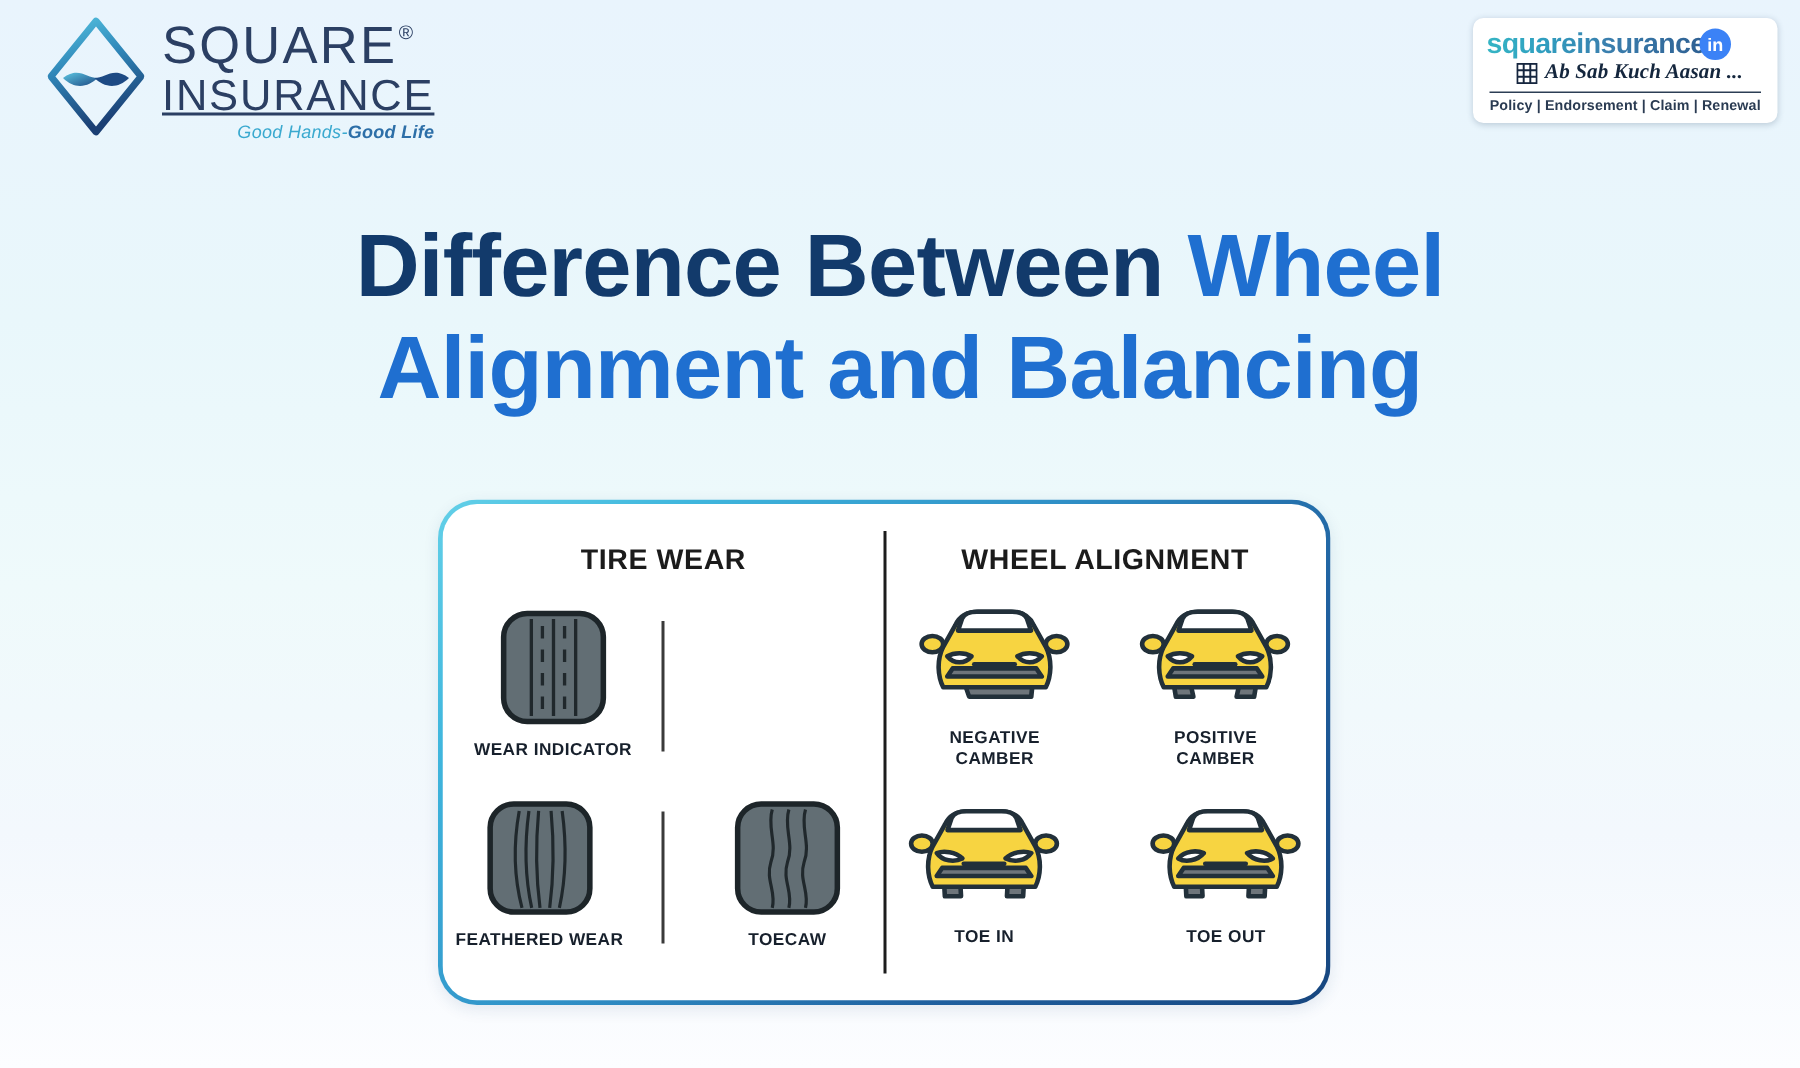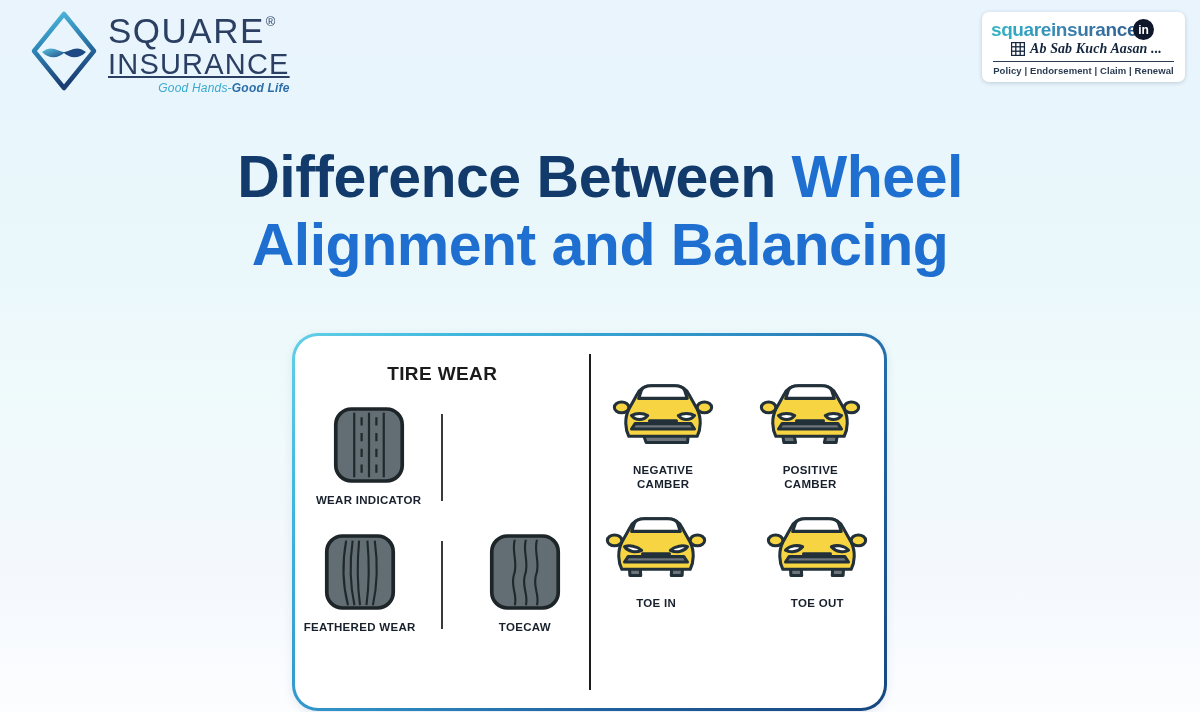--- a/index.html
+++ b/index.html
@@ -37,21 +37,21 @@
     box-shadow:0 1px 4px rgba(30,60,90,.22);
     padding:7px 9px 6px 9px;
   }
   .badge-row1 { display:flex; align-items:center; justify-content:flex-start; }
   .badge-word {
     font-size:19px; font-weight:700; letter-spacing:-.4px; line-height:1;
     background:linear-gradient(90deg,#35b5c4 0%,#2f9fc0 25%,#3a7fae 55%,#2e5f92 100%);
     -webkit-background-clip:text; background-clip:text; color:transparent;
   }
   .badge-in {
-    width:21px; height:21px; border-radius:50%; background:#0f172a; color:#fff;
+    width:21px; height:21px; border-radius:50%; background:#3b82f6; color:#fff;
     font-size:12px; font-weight:700; display:flex; align-items:center; justify-content:center;
     margin-left:-4px; font-family:"Liberation Sans", sans-serif;
   }
   .badge-row2 { display:flex; align-items:center; gap:5px; margin-top:1px; padding-left:20px; }
   .badge-grid { width:14px; height:14px; flex:none; }
   .badge-hindi {
     font-family:"Liberation Serif", serif; font-style:italic; font-weight:700;
     font-size:14px; color:#14263d; letter-spacing:.1px;
   }
   .badge-rule { height:1px; background:#2c3e55; margin:4px 2px 3px 2px; }
@@ -63,21 +63,21 @@
   .title {
     position:absolute; left:0; right:0; top:143px;
     text-align:center; line-height:1.16;
     font-size:59px; font-weight:700; letter-spacing:-.5px;
   }
   .t-dark { color:#123a6b; }
   .t-blue { color:#1f6fd0; }
 
   
   .card {
-    position:absolute; left:292px; top:333px; width:595px; height:378px;
+    position:absolute; left:292px; top:333px; width:595px; height:337px;
     background:#fff; border-radius:26px;
     padding:3px;
     background-image:linear-gradient(#fff,#fff),
       linear-gradient(135deg,#63d0e8 0%,#3fb6dd 18%,#2f8fc6 45%,#1f5f9e 72%,#17467f 100%);
     background-origin:border-box; background-clip:content-box, border-box;
     box-shadow:0 3px 10px rgba(25,70,120,.10);
   }
   .card-inner { position:relative; width:100%; height:100%; display:flex; }
 
   .col-left  { width:50%; position:relative; padding-top:27px; }
@@ -222,20 +222,21 @@
             <path d="M40 7 C36 20, 44 32, 39 45 C35 58, 43 66, 40 78" fill="none" stroke="#20282c" stroke-width="2.3"></path>
             <path d="M52 7 C48 20, 56 32, 51 45 C47 58, 55 66, 52 78" fill="none" stroke="#20282c" stroke-width="2.3"></path>
           </svg>
         </span>
         <div class="cap">TOECAW</div>
       </div>
     </div>
   </div>
 
   <div class="col-right">
+    <div class="sec-head">WHEEL ALIGNMENT</div>
 
     <div class="grid2 car-row">
       <div class="cell">
         <span>
           <svg viewBox="0 0 120 90" width="108" height="81">
             <g stroke="#22303a" stroke-width="3.4" stroke-linejoin="round" stroke-linecap="round">
               <path d="M37 75 L33 57 L44 56 L76 56 L87 57 L83 75 Z" fill="#6e757b" transform="skewX(7) translate(-5,0)"></path>
               <path d="M22 68 C18 60,17 48,22 38 L31 22 C34 15,40 12,48 12 L72 12 C80 12,86 15,89 22 L98 38 C103 48,102 60,98 68 Z" fill="#f7d441"></path>
               <path d="M33 26 L36 17 C38 13,42 12,47 12 L73 12 C78 12,82 13,84 17 L87 26 Z" fill="#ffffff"></path>
               <ellipse cx="14" cy="36" rx="8" ry="6" fill="#f7d441"></ellipse>

